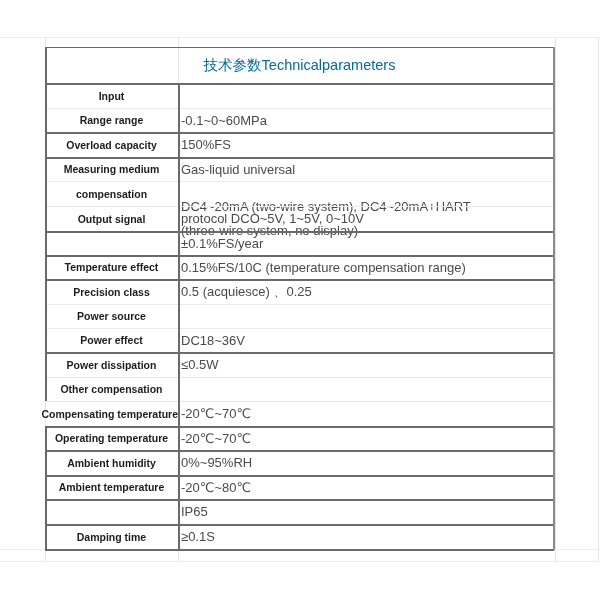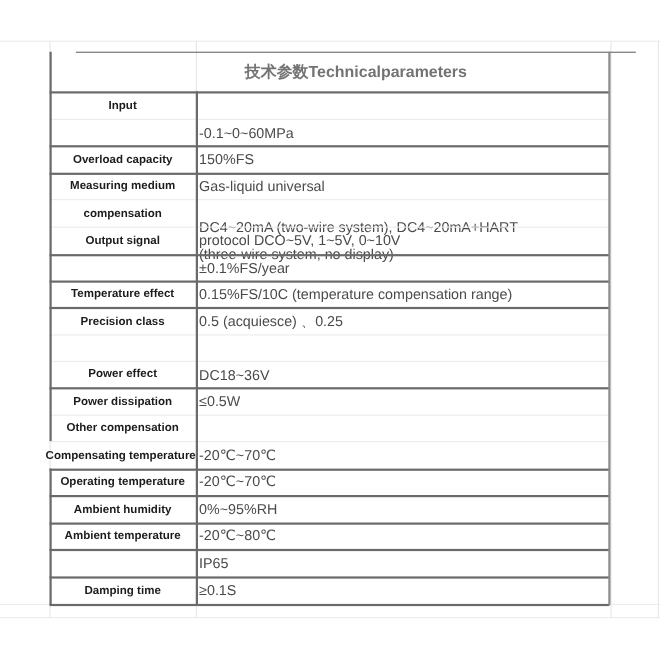--- a/index.html
+++ b/index.html
@@ -6,21 +6,21 @@
   body { width:600px; height:600px; position:relative; overflow:hidden;
          font-family:"Liberation Sans","DejaVu Sans",sans-serif; }
   .grid { position:absolute; left:0; top:37px; width:600px; height:525px;
           background-color:#ffffff; }
   .gline-v { position:absolute; top:0; bottom:0; width:1px; background:#e6e6e6; }
   .gline-h { position:absolute; left:0; right:0; height:1px; background:#ececec; }
   .table { position:absolute; left:45px; top:47px; width:509px; height:502px; }
   .title { position:absolute; left:0; top:0; width:509px; height:36px;
            border-top:1.5px solid #6a6a6a; box-sizing:border-box;
            display:flex; align-items:center; justify-content:center;
-           font-size:14.5px; font-weight:bold; color:#737373;margin-left:24px; }
+           font-size:14.5px; font-weight:normal; color:#0369a1; }
   .row { position:absolute; left:0; width:444px; }
   .lab { position:absolute; left:0; top:0; width:133px; height:100%;
          display:flex; align-items:center; justify-content:center;
          font-size:10.5px; font-weight:bold; color:#1c1c1c; white-space:nowrap; }
   .val { position:absolute; left:135px; top:0; right:0; height:100%;
          display:flex; align-items:center; padding-left:1px;
          font-size:13px; color:#4a4a4a; white-space:nowrap; }
   .val.multi { align-items:flex-start; flex-direction:column; justify-content:center;
                line-height:12px; white-space:normal; }
   .bdark { position:absolute; left:0; width:509px; height:1.5px; background:#6a6a6a; }
@@ -43,20 +43,21 @@
 </div>
 
 <div class="table">
   <div class="title">技术参数Technicalparameters</div>
 
   <div class="row" style="top:36px;height:25px">
     <div class="lab">Input</div>
     <div class="val"></div>
   </div>
   <div class="row" style="top:61px;height:24px">
+    <div class="lab">Range range</div>
     <div class="val">-0.1~0~60MPa</div>
   </div>
   <div class="row" style="top:85px;height:25px">
     <div class="lab">Overload capacity</div>
     <div class="val">150%FS</div>
   </div>
   <div class="row" style="top:110px;height:24px">
     <div class="lab">Measuring medium</div>
     <div class="val">Gas-liquid universal</div>
   </div>
@@ -74,20 +75,24 @@
   <div class="row" style="top:184px;height:24px">
     <div class="val">±0.1%FS/year</div>
   </div>
   <div class="row" style="top:208px;height:24px">
     <div class="lab">Temperature effect</div>
     <div class="val">0.15%FS/10C (temperature compensation range)</div>
   </div>
   <div class="row" style="top:232px;height:25px">
     <div class="lab">Precision class</div>
     <div class="val">0.5 (acquiesce) 、0.25</div>
+  </div>
+  <div class="row" style="top:257px;height:24px">
+    <div class="lab">Power source</div>
+    <div class="val"></div>
   </div>
   <div class="row" style="top:281px;height:24px">
     <div class="lab">Power effect</div>
     <div class="val">DC18~36V</div>
   </div>
   <div class="row" style="top:305px;height:25px">
     <div class="lab">Power dissipation</div>
     <div class="val">≤0.5W</div>
   </div>
   <div class="row" style="top:330px;height:24px">

